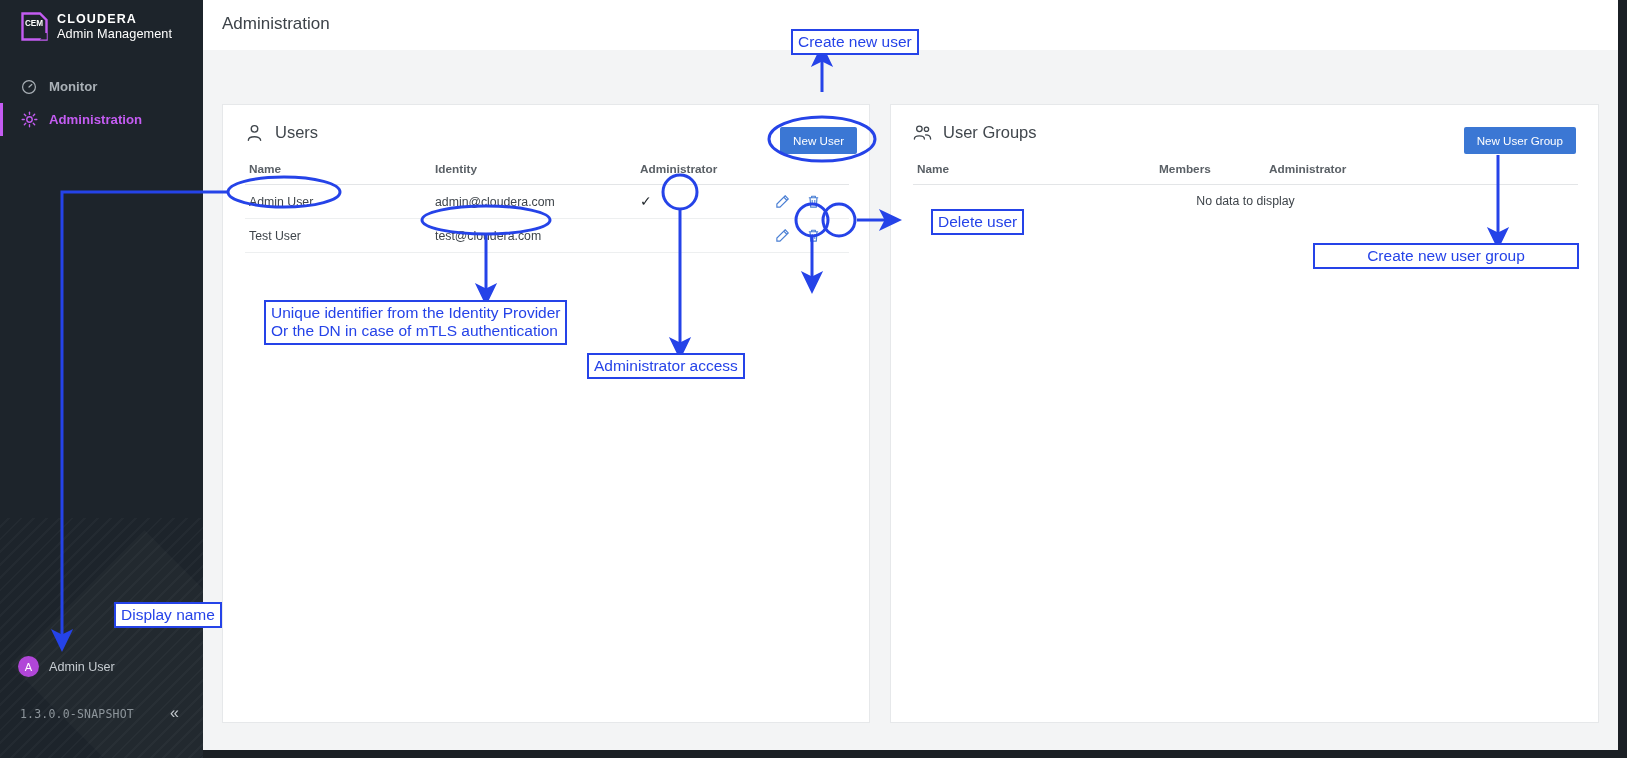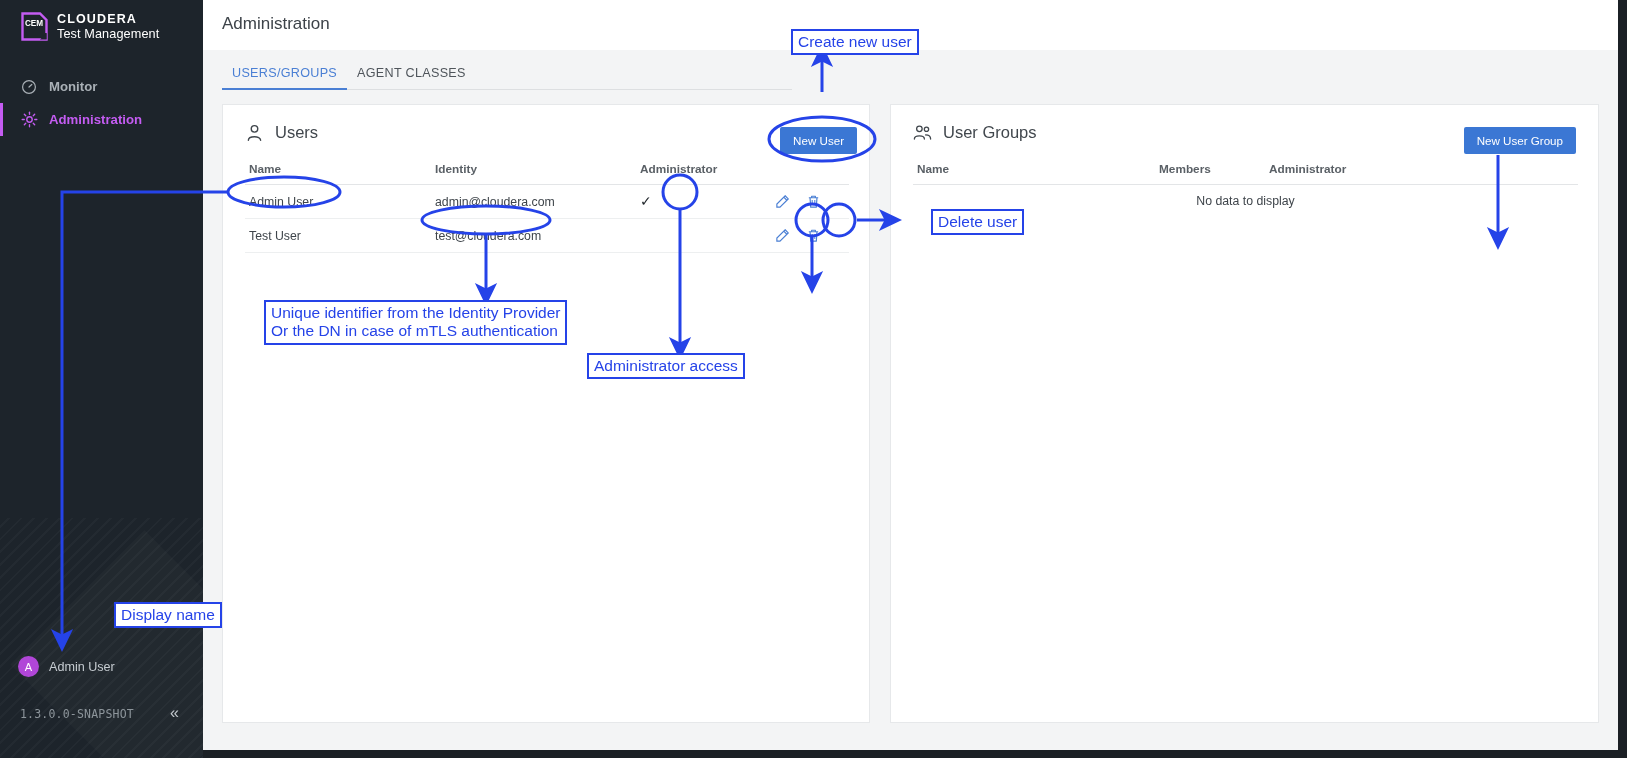--- a/index.html
+++ b/index.html
@@ -229,21 +229,21 @@
       <div class="logo-mark">
         <svg width="27" height="29" viewBox="0 0 27 29">
           <path d="M1.5 1.5 H19 L25.5 8 V27.5 H1.5 Z" fill="none" stroke="#c45cf2" stroke-width="2.4"></path>
           <path d="M25.5 27.5 L19 21 H25.5 Z" fill="#1d242b" stroke="none"></path>
           <path d="M19 27.5 L25.5 21 V27.5 Z" fill="#1d242b"></path>
           <text x="13" y="13.5" font-family="Liberation Sans, sans-serif" font-size="8.2" font-weight="bold" fill="#ffffff" text-anchor="middle">CEM</text>
         </svg>
       </div>
       <div class="logo-text">
         <div class="l1">CLOUDERA</div>
-        <div class="l2">Test Management</div>
+        <div class="l2">Admin Management</div>
       </div>
     </div>
 
     <div class="nav">
       <div class="nav-item">
         <span class="nic">
           <svg width="16" height="16" viewBox="0 0 20 20">
               <circle cx="10" cy="10" r="8" fill="none" stroke="#a9b0b6" stroke-width="1.5"></circle>
               <path d="M10 10 L13.5 6.8" stroke="#a9b0b6" stroke-width="1.5" fill="none" stroke-linecap="round"></path>
             </svg>
@@ -278,24 +278,20 @@
     <div class="version">1.3.0.0-SNAPSHOT</div>
     <div class="collapse-btn">«</div>
   </div>
 
   <div id="main">
 
     <div class="topbar">
       <div class="page-title">Administration</div>
     </div>
 
-    <div class="tabs">
-      <div class="tab active">USERS/GROUPS</div>
-      <div class="tab">AGENT CLASSES</div>
-    </div>
 
     <div class="card" id="card-users">
       <div class="card-head">
         <span class="chicon">
           <svg width="17" height="18" viewBox="0 0 18 20">
             <circle cx="9" cy="5.4" r="3.6" fill="none" stroke="#41474d" stroke-width="1.6"></circle>
             <path d="M2.2 18 C2.2 12.8, 15.8 12.8, 15.8 18" fill="none" stroke="#41474d" stroke-width="1.6" stroke-linecap="round"></path>
           </svg>
         </span>
         <span class="card-title">Users</span>
@@ -434,16 +430,17 @@
   <div class="note" style="left:755px; top:29px;">Create new user</div>
 
   <div class="note" style="left:228px; top:300px;">Unique identifier from the Identity Provider
 Or the DN in case of mTLS authentication</div>
 
   <div class="note" style="left:551px; top:353px;">Administrator access</div>
 
 
   <div class="note" style="left:895px; top:209px;">Delete user</div>
 
+  <div class="note center" style="left:1277px; top:243px; width:266px;">Create new user group</div>
 
   <div class="note" style="left:78px; top:602px;">Display name</div>
 
 </div>
 
 </body></html>

